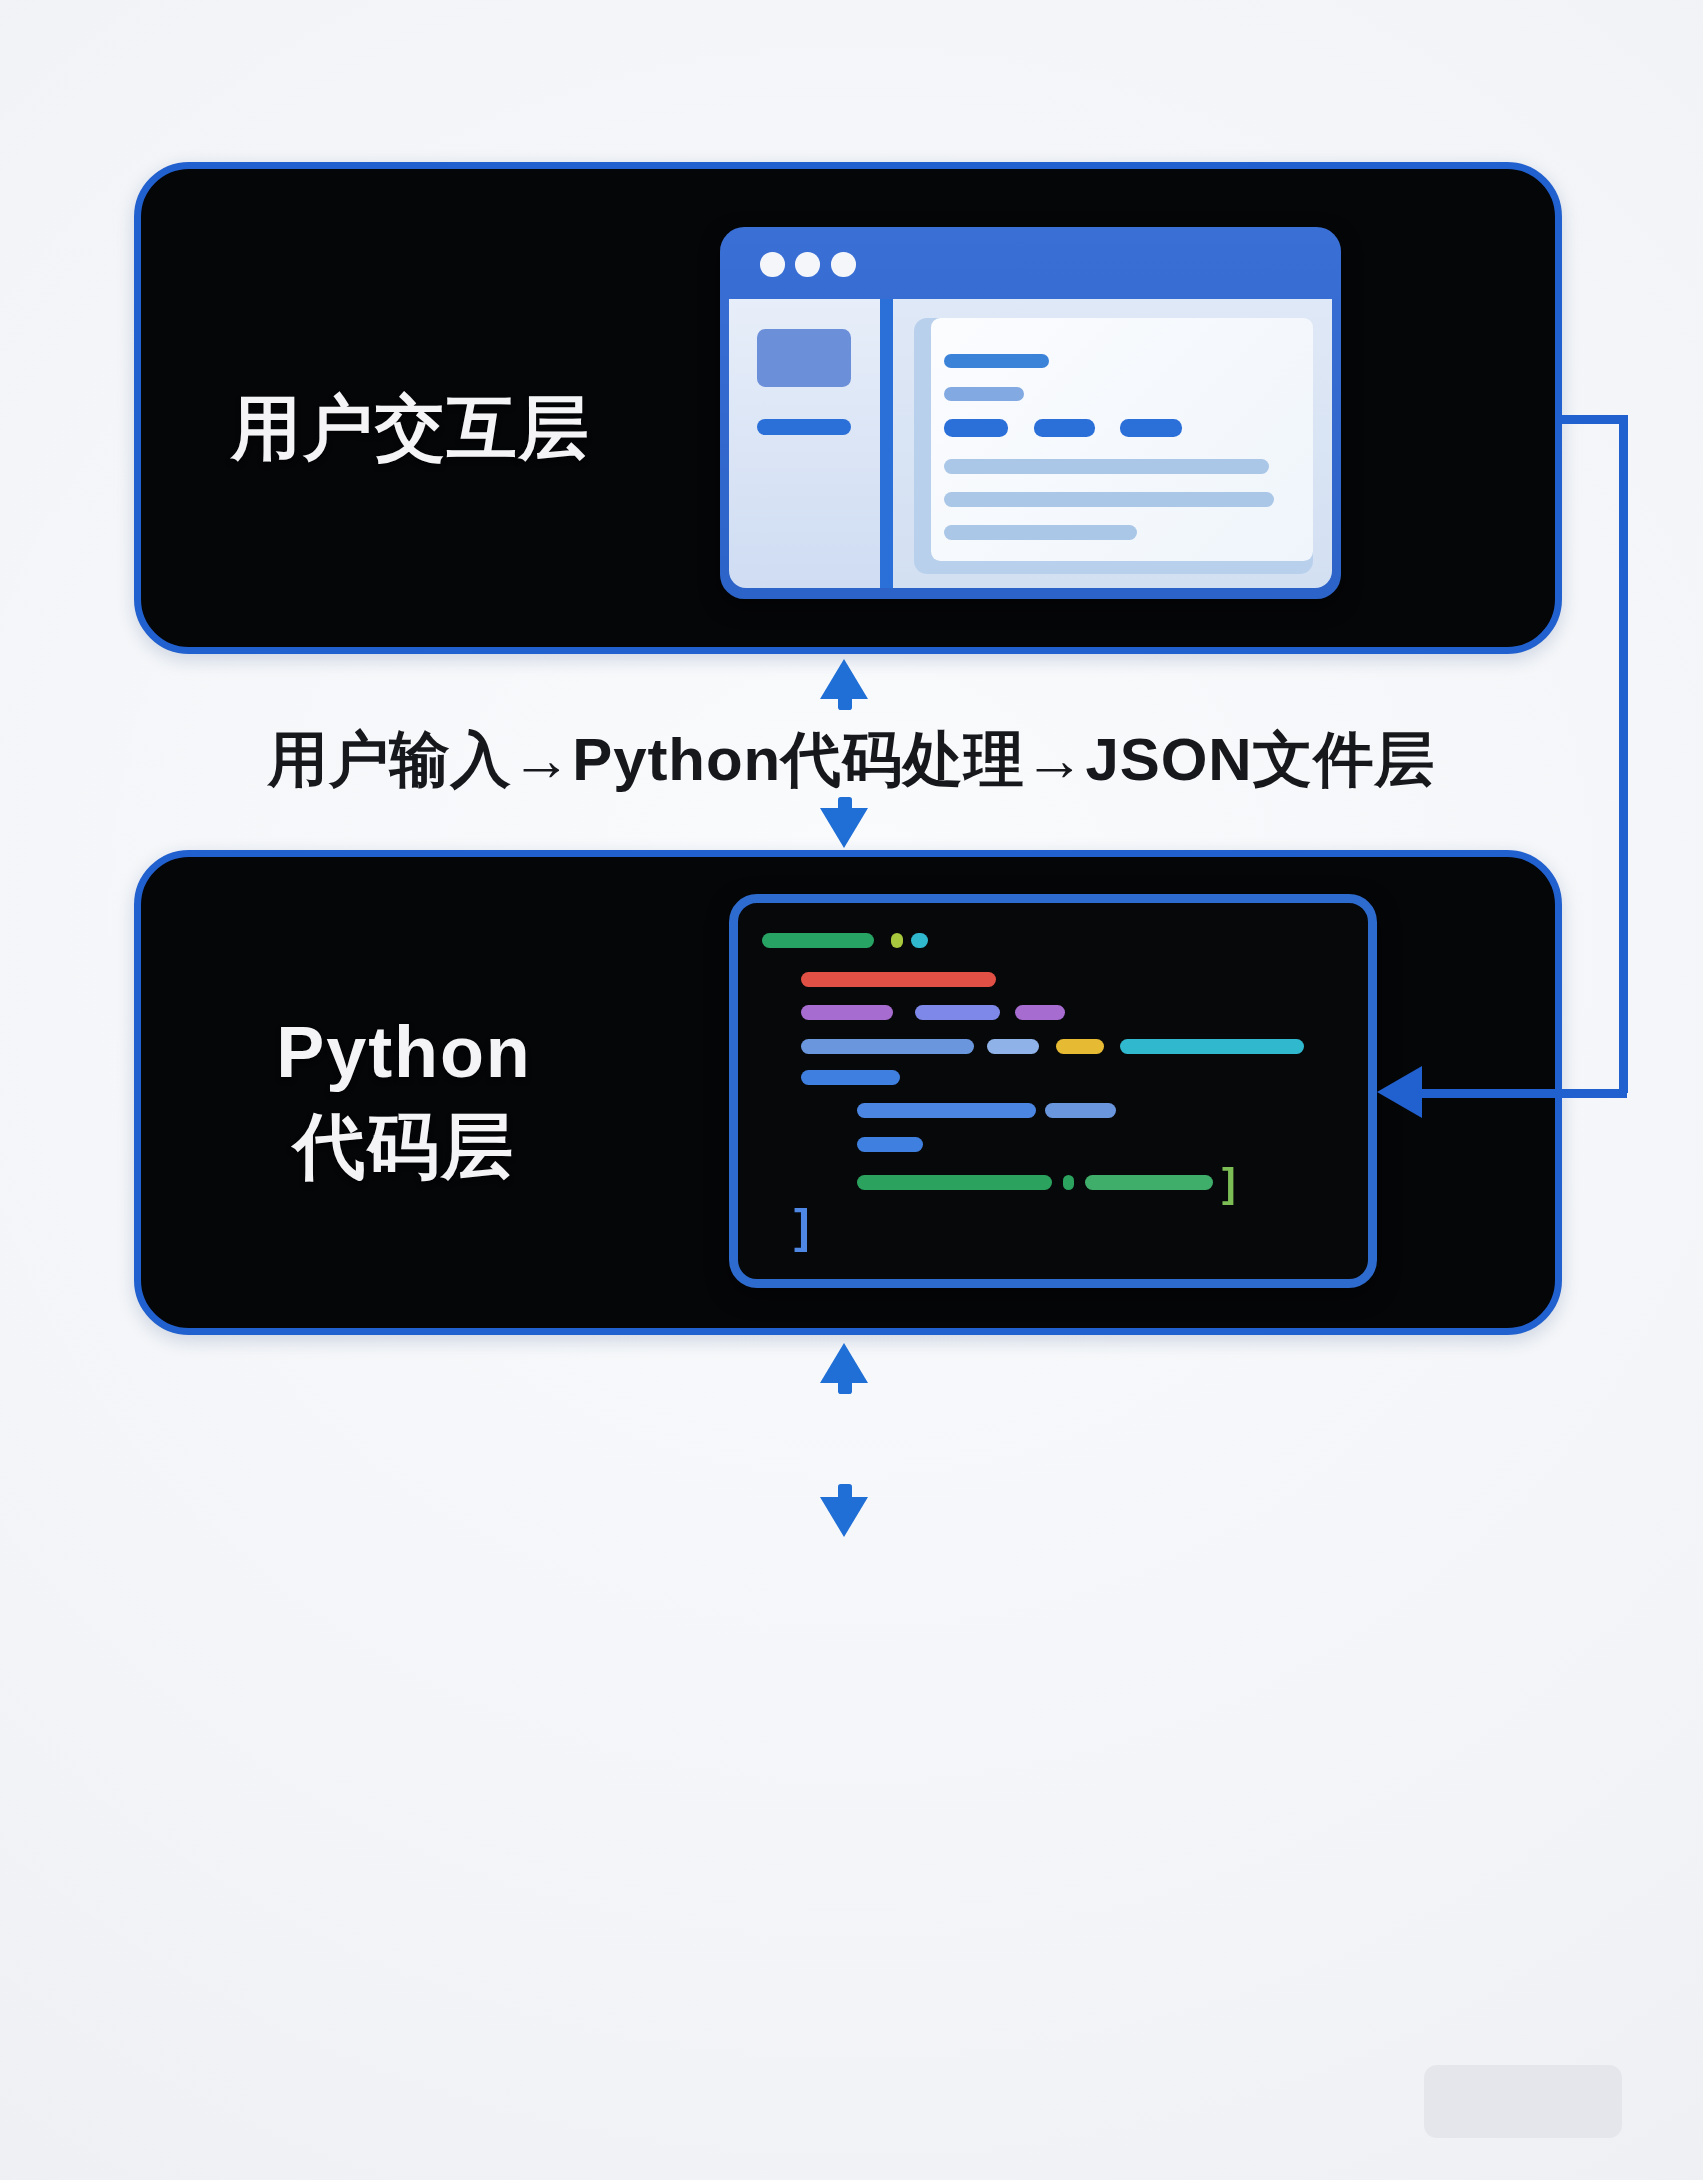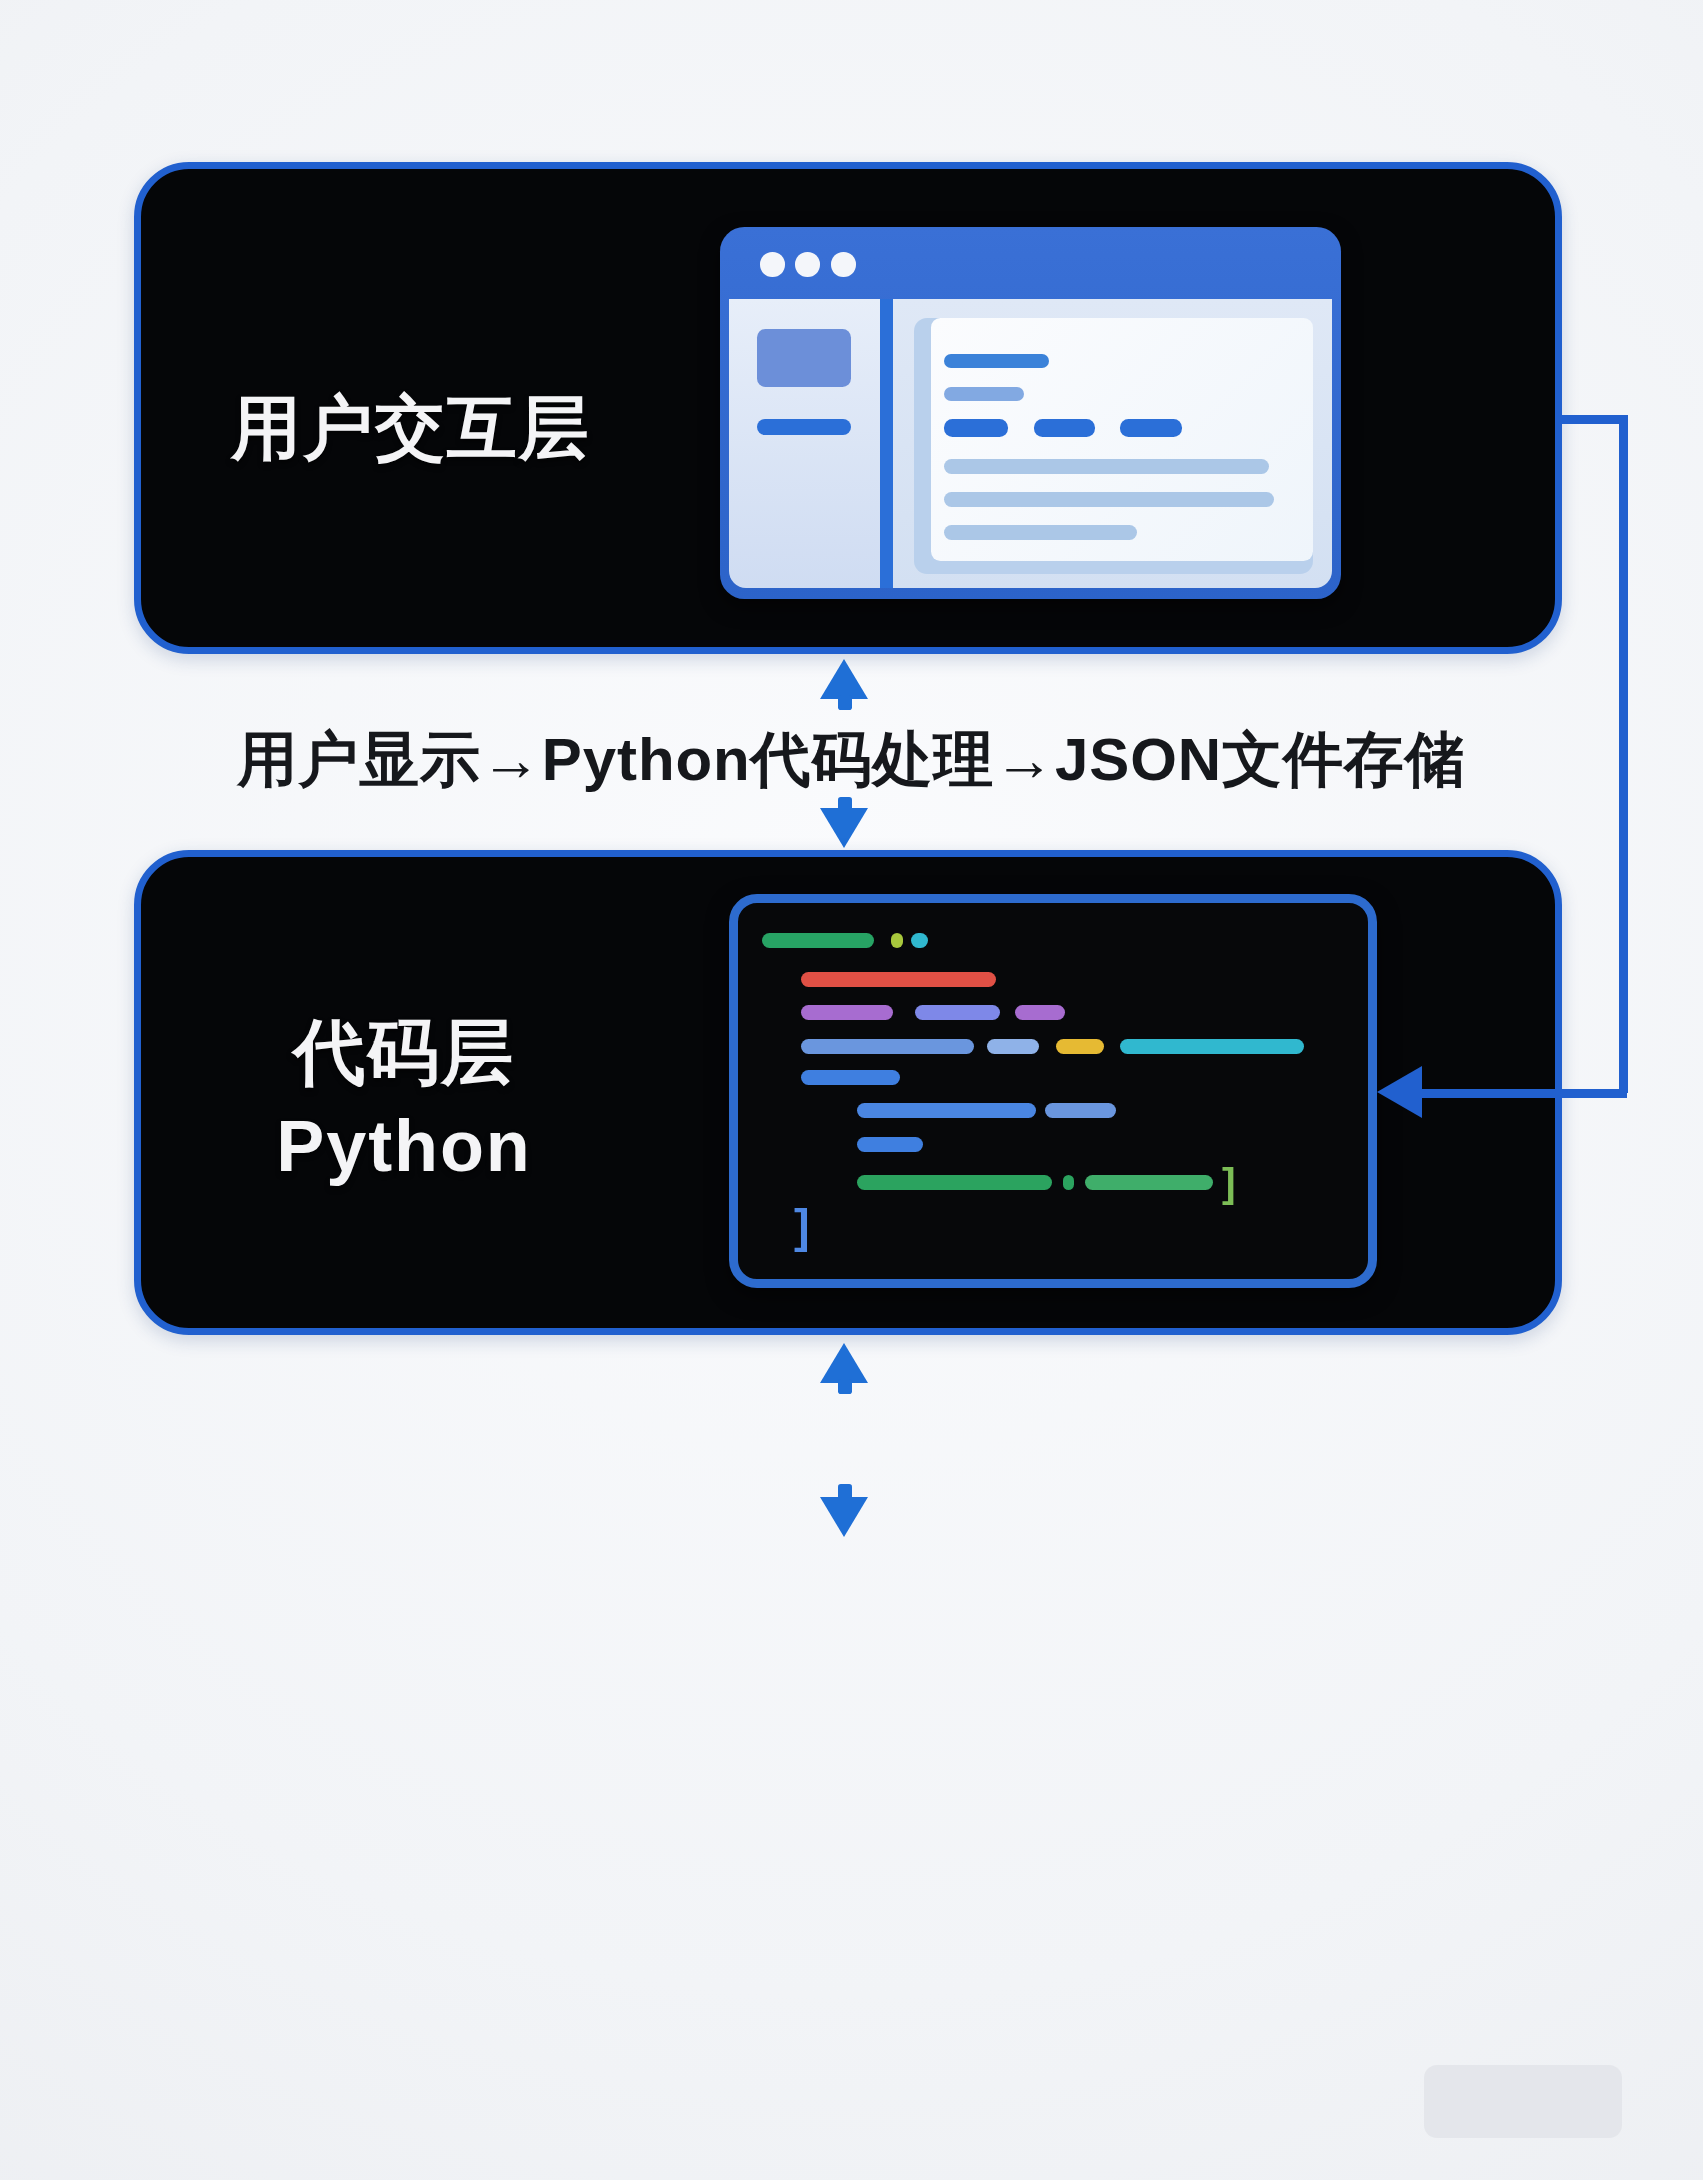--- a/index.html
+++ b/index.html
@@ -104,28 +104,28 @@
               <div class="pill" style="left:13px;top:207px;width:193px;height:15px;background:#abc7e7"></div>
             </div>
           </div>
         </div>
       </div>
     </div>
   </div>
 
   <div class="tri tri-up" style="left:820px;top:659px;"></div>
   <div class="shaft" style="left:838px;top:695px;height:15px;"></div>
-  <div class="flow-label flow1">用户显示→Python代码处理→JSON文件存储</div>
+  <div class="flow-label flow1">用户输入→Python代码处理→JSON文件层</div>
   <div class="shaft" style="left:838px;top:797px;height:15px;"></div>
   <div class="tri tri-down" style="left:820px;top:808px;"></div>
 
   <div class="layer-box box-py">
     <div class="layer-title title-py">
+      <div>Python</div>
       <div>代码层</div>
-      <div>Python</div>
     </div>
 
     <div class="editor">
       <div class="cpill" style="left:23.5px;top:30px;width:112px;background:#27a364"></div>
       <div class="cpill" style="left:153px;top:30px;width:12.2px;background:#a8c83d"></div>
       <div class="cpill" style="left:173px;top:30px;width:17px;background:#30b8cf"></div>
 
       <div class="cpill" style="left:63px;top:69px;width:195px;background:#e05045"></div>
 
       <div class="cpill" style="left:63px;top:102px;width:92px;background:#a76cd0"></div>

